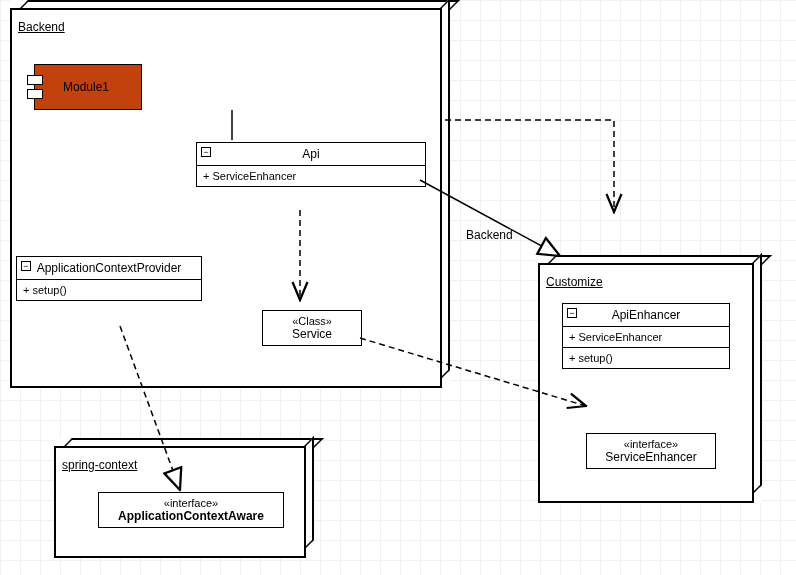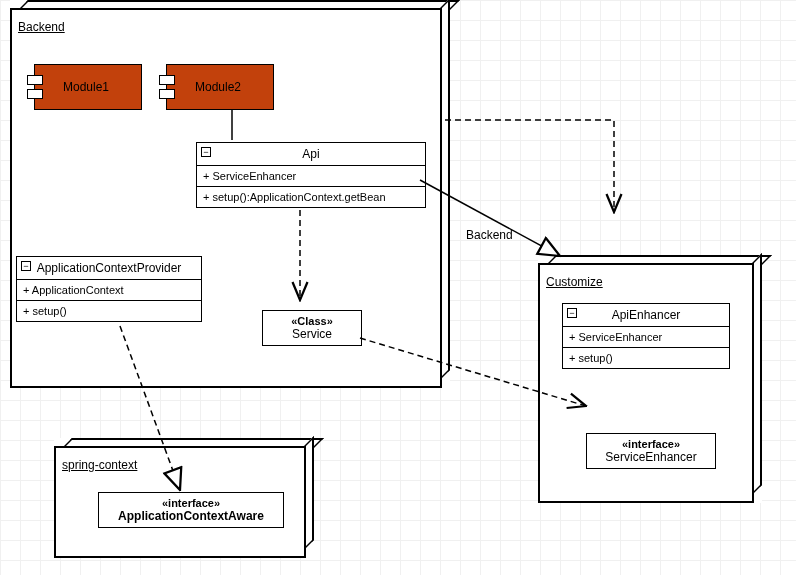--- a/index.html
+++ b/index.html
@@ -90,21 +90,21 @@
   .class-title .collapse {
     position: absolute;
     left: 4px; top: 4px;
     width: 10px; height: 10px;
     border: 1px solid #000;
     font-size: 9px;
     line-height: 8px;
     text-align: center;
   }
   .class-title .name { font-weight: normal; }
-  .class-title .stereo { display: block; font-size: 11px; font-weight: bold; }
+  .class-title .stereo { display: block; font-size: 11px; }
   .class-row {
     border-bottom: 1.5px solid #000;
     padding: 4px 6px;
     font-size: 11px;
   }
   .class-row:last-child { border-bottom: none; }
   svg.overlay {
     position: absolute;
     top: 0; left: 0;
     width: 796px; height: 575px;
@@ -118,41 +118,35 @@
   <div class="top"></div>
   <div class="side"></div>
   <div class="front">
     <span class="package-label">Backend</span>
 
     <div class="component" style="left:22px; top:54px; width:108px; height:46px;">
       <div class="tabs"></div>
       <span>Module1</span>
     </div>
 
-    <div class="component" style="left:154px; top:54px; width:108px; height:46px;">
-      <div class="tabs"></div>
-      <span>Module2</span>
-    </div>
 
 
     <div class="classbox" style="left:184px; top:132px; width:230px;">
       <div class="class-title">
         <span class="collapse">−</span>
         <span class="name">Api</span>
       </div>
       <div class="class-row">+ ServiceEnhancer</div>
-      <div class="class-row">+ setup():ApplicationContext.getBean</div>
     </div>
 
     <div class="classbox" style="left:4px; top:246px; width:186px;">
       <div class="class-title">
         <span class="collapse">−</span>
         <span class="name">ApplicationContextProvider</span>
       </div>
-      <div class="class-row">+ ApplicationContext</div>
       <div class="class-row">+ setup()</div>
     </div>
 
     <div class="classbox" style="left:250px; top:300px; width:100px;">
       <div class="class-title" style="border-bottom:none;">
         <span class="stereo">«Class»</span>
         <span class="name">Service</span>
       </div>
     </div>
   </div>

